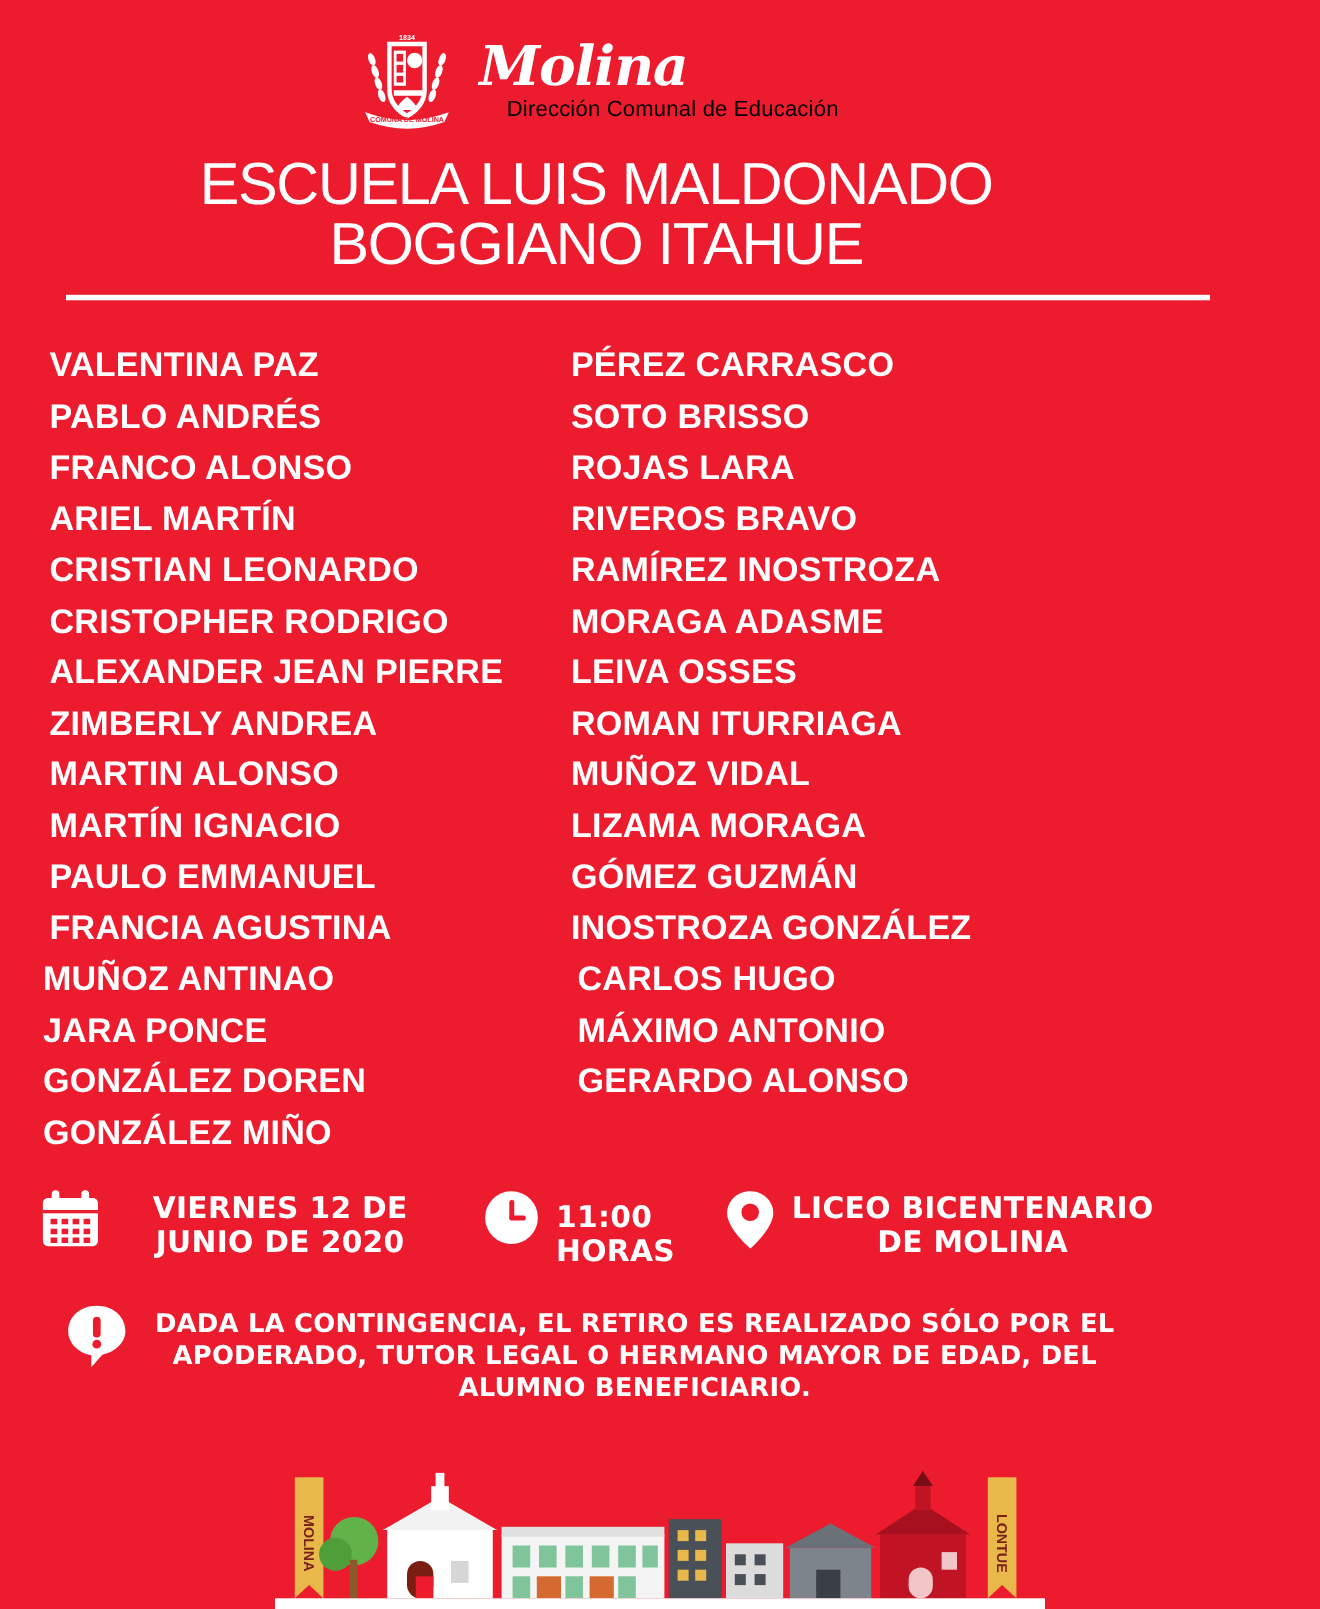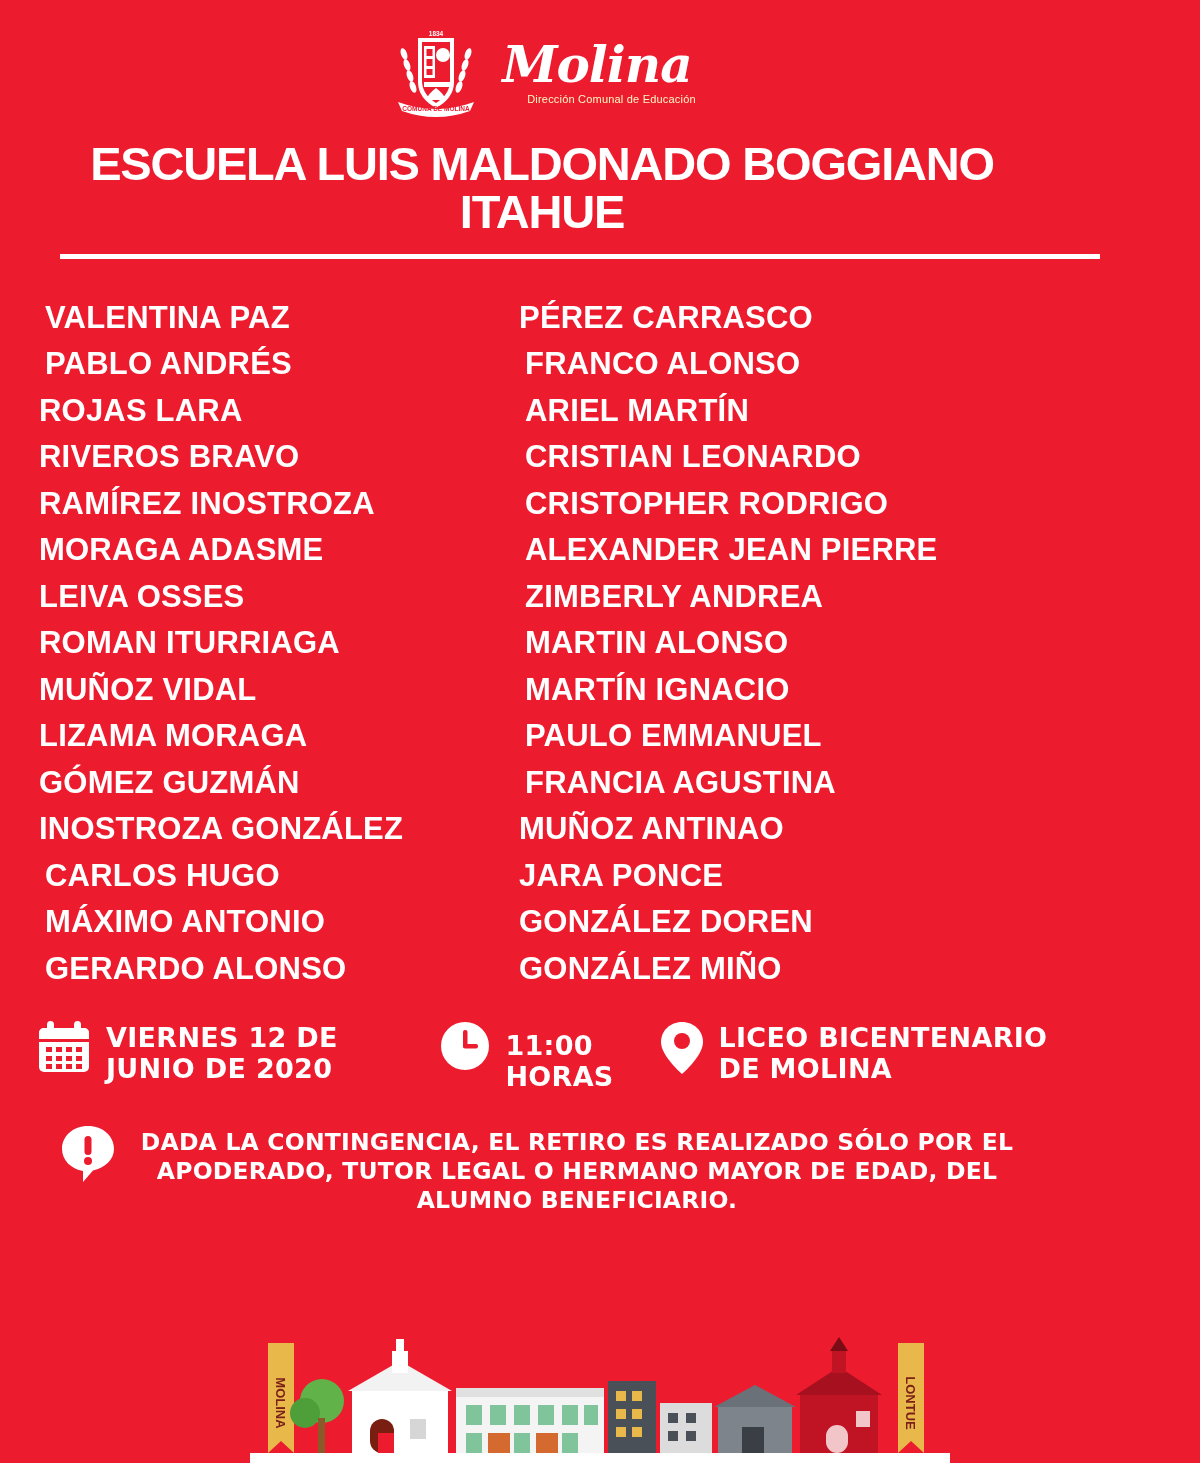--- a/index.html
+++ b/index.html
@@ -43,36 +43,36 @@
   .brand-name {
     font-family: "DejaVu Serif", serif;
     font-style: italic;
     font-weight: bold;
     font-size: 50px;
     letter-spacing: -1px;
     color: #ffffff;
     margin-bottom: 4px;
   }
   .brand-sub {
-    font-size: 11px;
+    font-size: 20px;
     font-weight: normal;
-    color: #fef9c3;
+    color: #000000;
     letter-spacing: 0.2px;
     margin-left: 25px;
   }
 
   
   .title-wrap {
     text-align: center;
     padding: 22px 60px 0 60px;
   }
   .title {
     font-family: "Liberation Sans", sans-serif;
-    font-weight: bold;
-    font-size: 47px;
+    font-weight: normal;
+    font-size: 54px;
     line-height: 1.02;
     letter-spacing: -1.2px;
     text-transform: uppercase;
   }
   .title-rule {
     width: 1040px;
     height: 5px;
     background: #ffffff;
     margin: 18px auto 0 auto;
   }
@@ -111,21 +111,21 @@
   }
   .info .txt {
     font-family: "DejaVu Sans", sans-serif;
     font-weight: bold;
     font-size: 27px;
     line-height: 31px;
     letter-spacing: 0.3px;
     text-transform: uppercase;
     padding-top: 4px;
   }
-  .info .txt.center2 { }
+  .info .txt.center2 { text-align: center; }
   .info .txt.single { padding-top: 12px; }
   .icon-box { flex: none; }
 
   
   .warning {
     margin-top: 32px;
     display: flex;
     align-items: flex-start;
     justify-content: center;
     gap: 14px;
@@ -194,20 +194,21 @@
 
   <div class="title-wrap">
     <div class="title">ESCUELA LUIS MALDONADO BOGGIANO ITAHUE</div>
     <div class="title-rule"></div>
   </div>
 
   <div class="names" id="names-grid">
       <div class="cell first">VALENTINA PAZ</div>
       <div class="cell last">PÉREZ CARRASCO</div>
       <div class="cell first">PABLO ANDRÉS</div>
+      <div class="cell last">SOTO BRISSO</div>
       <div class="cell first">FRANCO ALONSO</div>
       <div class="cell last">ROJAS LARA</div>
       <div class="cell first">ARIEL MARTÍN</div>
       <div class="cell last">RIVEROS BRAVO</div>
       <div class="cell first">CRISTIAN LEONARDO</div>
       <div class="cell last">RAMÍREZ INOSTROZA</div>
       <div class="cell first">CRISTOPHER RODRIGO</div>
       <div class="cell last">MORAGA ADASME</div>
       <div class="cell first">ALEXANDER JEAN PIERRE</div>
       <div class="cell last">LEIVA OSSES</div>

